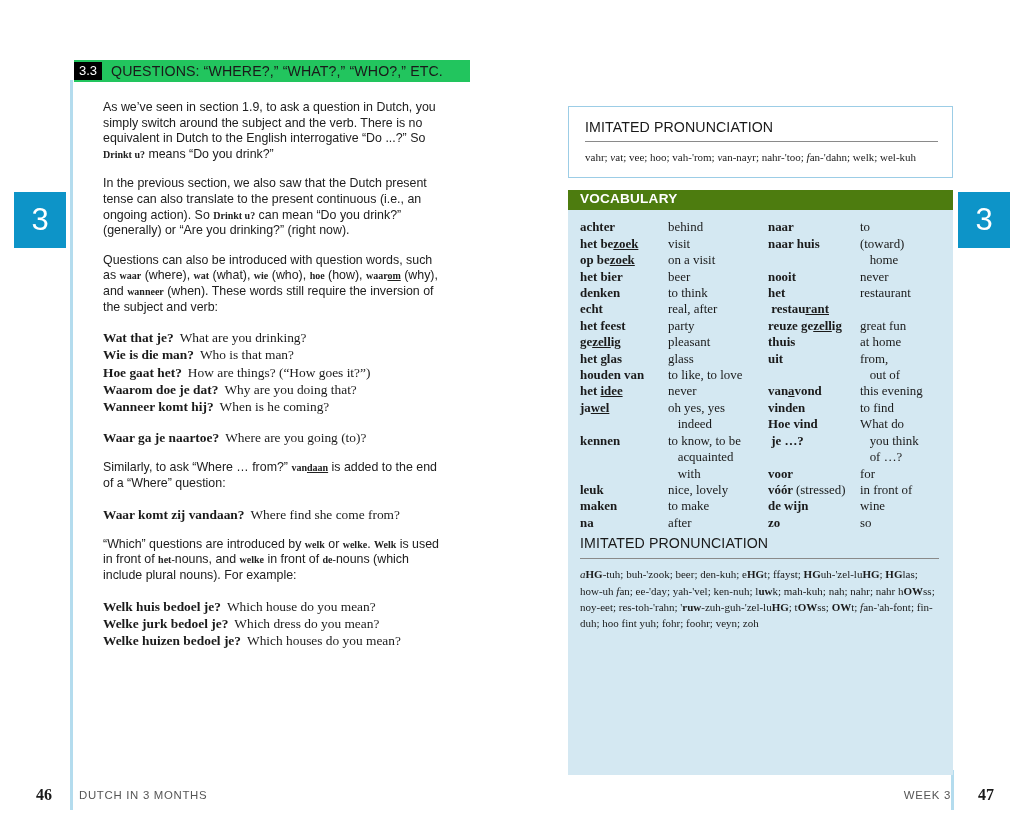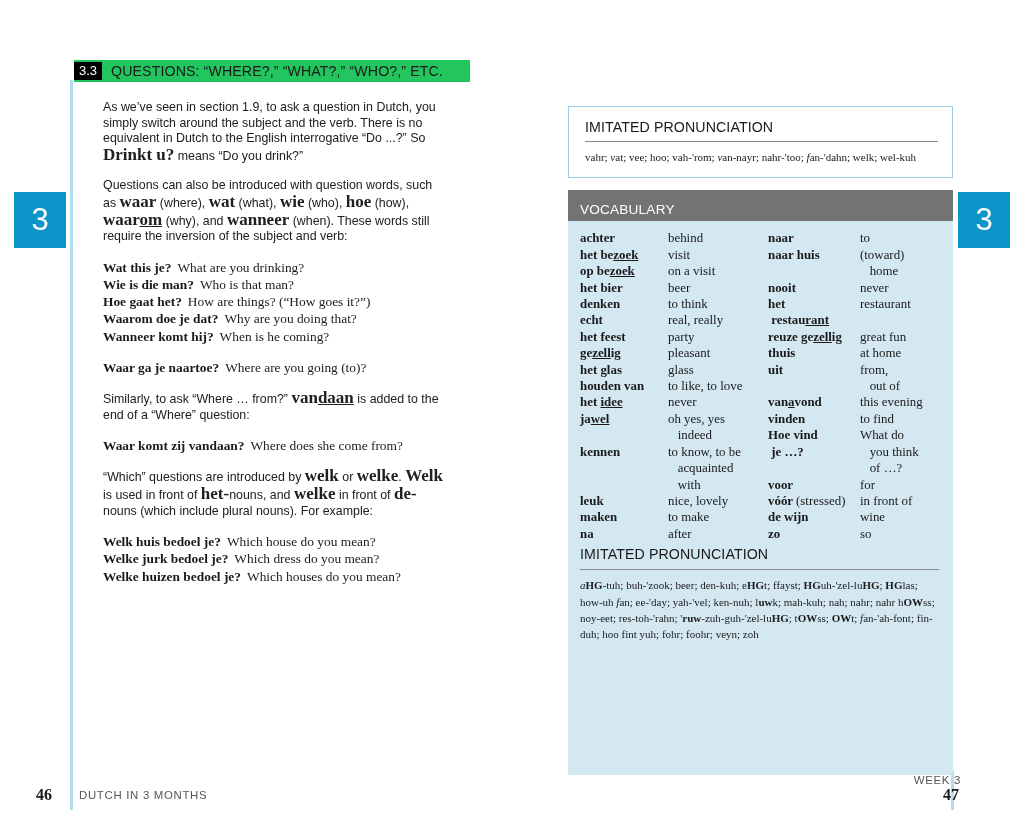--- a/index.html
+++ b/index.html
@@ -76,21 +76,21 @@
     margin-top: 18px;
     width: 345px;
   }
   .para {
     font-size: 12.4px;
     line-height: 15.6px;
     color: #202020;
     margin: 0 0 14px 0;
     font-family: "Liberation Sans", sans-serif;
   }
-  .para b { font-family: "Liberation Serif", serif; font-weight: bold; font-size: 17px; margin-top: 28px;}
+  .para b { font-family: "Liberation Serif", serif; font-weight: bold; font-size: 10px; margin-top: 28px;}
   .u { text-decoration: underline; }
 
   .examples {
     margin: 0 0 14px 0;
     font-family: "Liberation Serif", serif;
     font-size: 13.4px;
     line-height: 17.2px;
     color: #1a1a1a;
   }
   .examples .dutch { font-weight: bold; }
@@ -135,26 +135,27 @@
 
   .vocab-panel {
     margin-top: 12px;
     background: #d4e8f2;
     width: 385px;
     box-sizing: border-box;
     padding-bottom: 14px;
     min-height: 585px;
   }
   .vocab-head {
-    background: #737373;
+    background: #4d7c0f;
     color: #ffffff;
     font-size: 13.6px;
     letter-spacing: 0.2px;
-    padding: 12px 0 4px 12px;
-    font-family: "Liberation Sans", sans-serif;
+    padding: 1px 0 4px 12px;
+    font-family: "Liberation Sans", sans-serif;
+    font-weight: bold;
   }
   .vocab-grid {
     display: grid;
     grid-template-columns: 88px 100px 92px 100px;
     padding: 9px 0 0 12px;
     font-family: "Liberation Serif", serif;
     font-size: 12.9px;
     line-height: 16.4px;
     color: #1a1a1a;
   }
@@ -169,21 +170,21 @@
   .ip-box-bottom .ip-rule { background: #8a8a8a; margin: 3px 0 7px 0; }
 
   
   .footer-left, .footer-right {
     position: absolute;
     bottom: 18px;
     display: flex; align-items: center;
     font-family: "Liberation Sans", sans-serif;
   }
   .footer-left { left: 36px; }
-  .footer-right { right: 36px; flex-direction: column; }
+  .footer-right { right: 30px; }
   .folio {
     font-size: 16px; font-weight: bold; color: #1a1a1a;
     font-family: "Liberation Serif", serif;
   }
   .runhead {
     font-size: 11.4px; color: #555555; letter-spacing: 0.7px;
   }
   .footer-left .runhead { margin-left: 27px; }
   .footer-right .runhead { margin-right: 27px; }
 </style>
@@ -203,40 +204,41 @@
 
     <div class="section-banner">
       <span class="section-num">3.3</span>
       <span class="section-title">QUESTIONS: “WHERE?,” “WHAT?,” “WHO?,” ETC.</span>
     </div>
 
     <div class="body-col">
 
       <p class="para">As we’ve seen in section 1.9, to ask a question in Dutch, you simply switch around the subject and the verb. There is no equivalent in Dutch to the English interrogative “Do ...?” So <b>Drinkt u?</b> means “Do you drink?”</p>
 
+      <p class="para">In the previous section, we also saw that the Dutch present tense can also translate to the present continuous (i.e., an ongoing action). So <b>Drinkt u?</b> can mean “Do you drink?” (generally) or “Are you drinking?” (right now).</p>
 
       <p class="para">Questions can also be introduced with question words, such as <b>waar</b> (where), <b>wat</b> (what), <b>wie</b> (who), <b>hoe</b> (how), <b>waar<span class="u">om</span></b> (why), and <b>wanneer</b> (when). These words still require the inversion of the subject and verb:</p>
 
       <div class="examples">
-        <div class="ex-line"><span class="dutch">Wat this je?</span><span class="gap"></span><span class="eng">What are you drinking?</span></div>
+        <div class="ex-line"><span class="dutch">Wat that je?</span><span class="gap"></span><span class="eng">What are you drinking?</span></div>
         <div class="ex-line"><span class="dutch">Wie is die man?</span><span class="gap"></span><span class="eng">Who is that man?</span></div>
         <div class="ex-line"><span class="dutch">Hoe gaat het?</span><span class="gap"></span><span class="eng">How are things? (“How goes it?”)</span></div>
         <div class="ex-line"><span class="dutch">Waarom doe je dat?</span><span class="gap"></span><span class="eng">Why are you doing that?</span></div>
         <div class="ex-line"><span class="dutch">Wanneer komt hij?</span><span class="gap"></span><span class="eng">When is he coming?</span></div>
       </div>
 
 
       <div class="examples">
         <div class="ex-line"><span class="dutch">Waar ga je naartoe?</span><span class="gap"></span><span class="eng">Where are you going (to)?</span></div>
       </div>
 
       <p class="para">Similarly, to ask “Where … from?” <b>van<span class="u">daan</span></b> is added to the end of a “Where” question:</p>
 
       <div class="examples">
-        <div class="ex-line"><span class="dutch">Waar komt zij vandaan?</span><span class="gap"></span><span class="eng">Where does she come from?</span></div>
+        <div class="ex-line"><span class="dutch">Waar komt zij vandaan?</span><span class="gap"></span><span class="eng">Where find she come from?</span></div>
       </div>
 
       <p class="para">“Which” questions are introduced by <b>welk</b> or <b>welke</b>. <b>Welk</b> is used in front of <b>het-</b>nouns, and <b>welke</b> in front of <b>de-</b>nouns (which include plural nouns). For example:</p>
 
       <div class="examples">
         <div class="ex-line"><span class="dutch">Welk huis bedoel je?</span><span class="gap"></span><span class="eng">Which house do you mean?</span></div>
         <div class="ex-line"><span class="dutch">Welke jurk bedoel je?</span><span class="gap"></span><span class="eng">Which dress do you mean?</span></div>
         <div class="ex-line"><span class="dutch">Welke huizen bedoel je?</span><span class="gap"></span><span class="eng">Which houses do you mean?</span></div>
       </div>
 
@@ -274,21 +276,21 @@
         <div class="cell defn">beer</div>
         <div class="cell term">nooit</div>
         <div class="cell defn">never</div>
 
         <div class="cell term">denken</div>
         <div class="cell defn">to think</div>
         <div class="cell term">het</div>
         <div class="cell defn">restaurant</div>
 
         <div class="cell term">echt</div>
-        <div class="cell defn">real, really</div>
+        <div class="cell defn">real, after</div>
         <div class="cell term">&nbsp;restau<span class="u">rant</span></div>
         <div class="cell defn"></div>
 
         <div class="cell term">het feest</div>
         <div class="cell defn">party</div>
         <div class="cell term">reuze ge<span class="u">zell</span>ig</div>
         <div class="cell defn">great fun</div>
 
         <div class="cell term">ge<span class="u">zell</span>ig</div>
         <div class="cell defn">pleasant</div>

